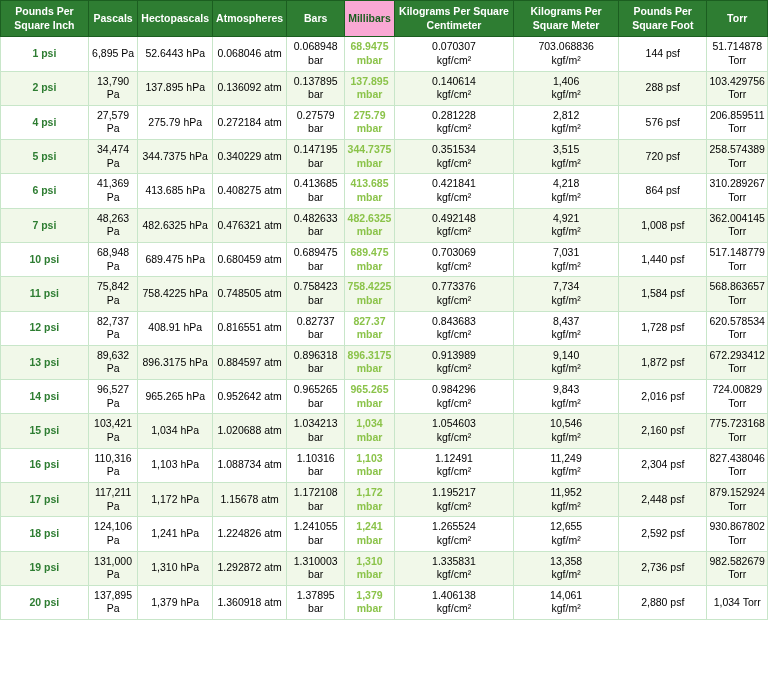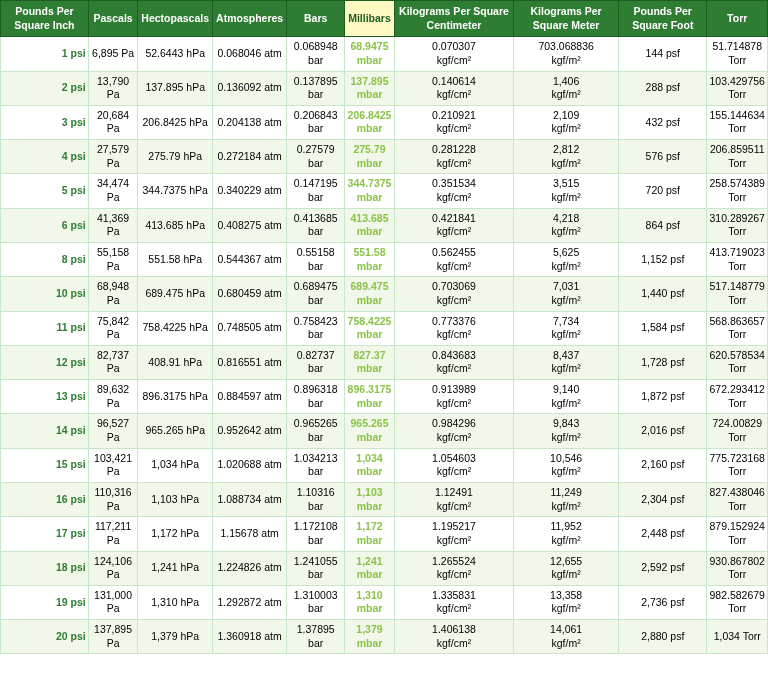--- a/index.html
+++ b/index.html
@@ -10,34 +10,34 @@
       color: #fff;
       font-weight: bold;
       text-align: center;
       padding: 4px 3px;
       border: 1px solid #1b5e20;
       font-size: 10.5px;
       vertical-align: middle;
       line-height: 1.3;
     }
     th.highlight {
-      background: #fef9c3;
+      background: #f9a8d4;
       color: #1b5e20;
     }
     td {
       text-align: center;
       padding: 3px 2px;
       border: 1px solid #c8e6c9;
       vertical-align: middle;
       line-height: 1.3;
       font-size: 10.5px;
     }
     tr:nth-child(odd) td { background: #fff; }
     tr:nth-child(even) td { background: #f1f8e9; }
-    td.col-psi { color: #2e7d32; font-weight: bold; text-align: right; }
+    td.col-psi { color: #2e7d32; font-weight: bold; }
     td.col-millibars { color: #8bc34a; font-weight: bold; }
   </style>
 </head>
 <body>
 
 <table>
   <thead>
     <tr id="header-row">
         <th>Pounds Per Square Inch</th>
         <th>Pascals</th>
@@ -70,32 +70,20 @@
         <td>137.895 hPa</td>
         <td>0.136092 atm</td>
         <td>0.137895 bar</td>
         <td class="col-millibars">137.895<br>mbar</td>
         <td>0.140614<br>kgf/cm²</td>
         <td>1,406<br>kgf/m²</td>
         <td>288 psf</td>
         <td>103.429756<br>Torr</td>
       </tr>
       <tr>
-        <td class="col-psi">3 psi</td>
-        <td>20,684 Pa</td>
-        <td>206.8425 hPa</td>
-        <td>0.204138 atm</td>
-        <td>0.206843 bar</td>
-        <td class="col-millibars">206.8425<br>mbar</td>
-        <td>0.210921<br>kgf/cm²</td>
-        <td>2,109<br>kgf/m²</td>
-        <td>432 psf</td>
-        <td>155.144634<br>Torr</td>
-      </tr>
-      <tr>
         <td class="col-psi">4 psi</td>
         <td>27,579 Pa</td>
         <td>275.79 hPa</td>
         <td>0.272184 atm</td>
         <td>0.27579 bar</td>
         <td class="col-millibars">275.79<br>mbar</td>
         <td>0.281228<br>kgf/cm²</td>
         <td>2,812<br>kgf/m²</td>
         <td>576 psf</td>
         <td>206.859511<br>Torr</td>
@@ -118,30 +106,30 @@
         <td>413.685 hPa</td>
         <td>0.408275 atm</td>
         <td>0.413685 bar</td>
         <td class="col-millibars">413.685<br>mbar</td>
         <td>0.421841<br>kgf/cm²</td>
         <td>4,218<br>kgf/m²</td>
         <td>864 psf</td>
         <td>310.289267<br>Torr</td>
       </tr>
       <tr>
-        <td class="col-psi">8 psi</td>
-        <td>55,158 Pa</td>
-        <td>551.58 hPa</td>
-        <td>0.544367 atm</td>
-        <td>0.55158 bar</td>
-        <td class="col-millibars">551.58<br>mbar</td>
-        <td>0.562455<br>kgf/cm²</td>
-        <td>5,625<br>kgf/m²</td>
-        <td>1,152 psf</td>
-        <td>413.719023<br>Torr</td>
+        <td class="col-psi">7 psi</td>
+        <td>48,263 Pa</td>
+        <td>482.6325 hPa</td>
+        <td>0.476321 atm</td>
+        <td>0.482633 bar</td>
+        <td class="col-millibars">482.6325<br>mbar</td>
+        <td>0.492148<br>kgf/cm²</td>
+        <td>4,921<br>kgf/m²</td>
+        <td>1,008 psf</td>
+        <td>362.004145<br>Torr</td>
       </tr>
       <tr>
         <td class="col-psi">10 psi</td>
         <td>68,948 Pa</td>
         <td>689.475 hPa</td>
         <td>0.680459 atm</td>
         <td>0.689475 bar</td>
         <td class="col-millibars">689.475<br>mbar</td>
         <td>0.703069<br>kgf/cm²</td>
         <td>7,031<br>kgf/m²</td>

